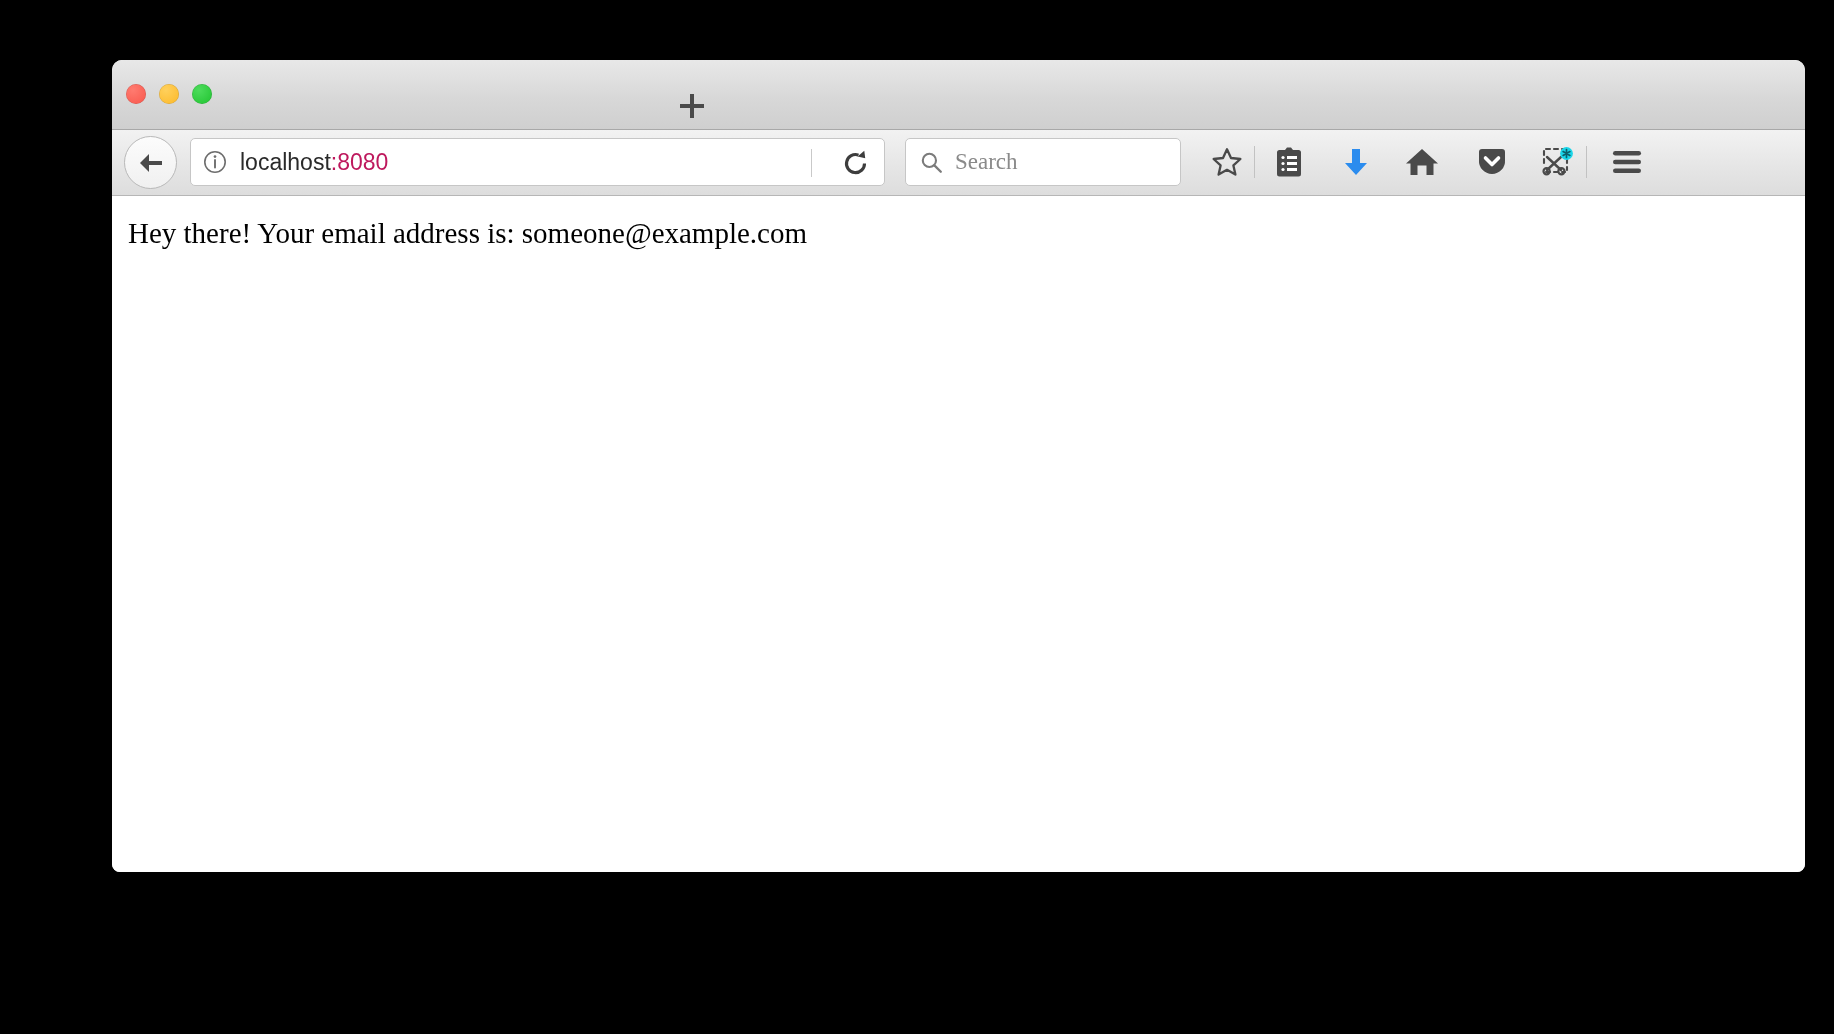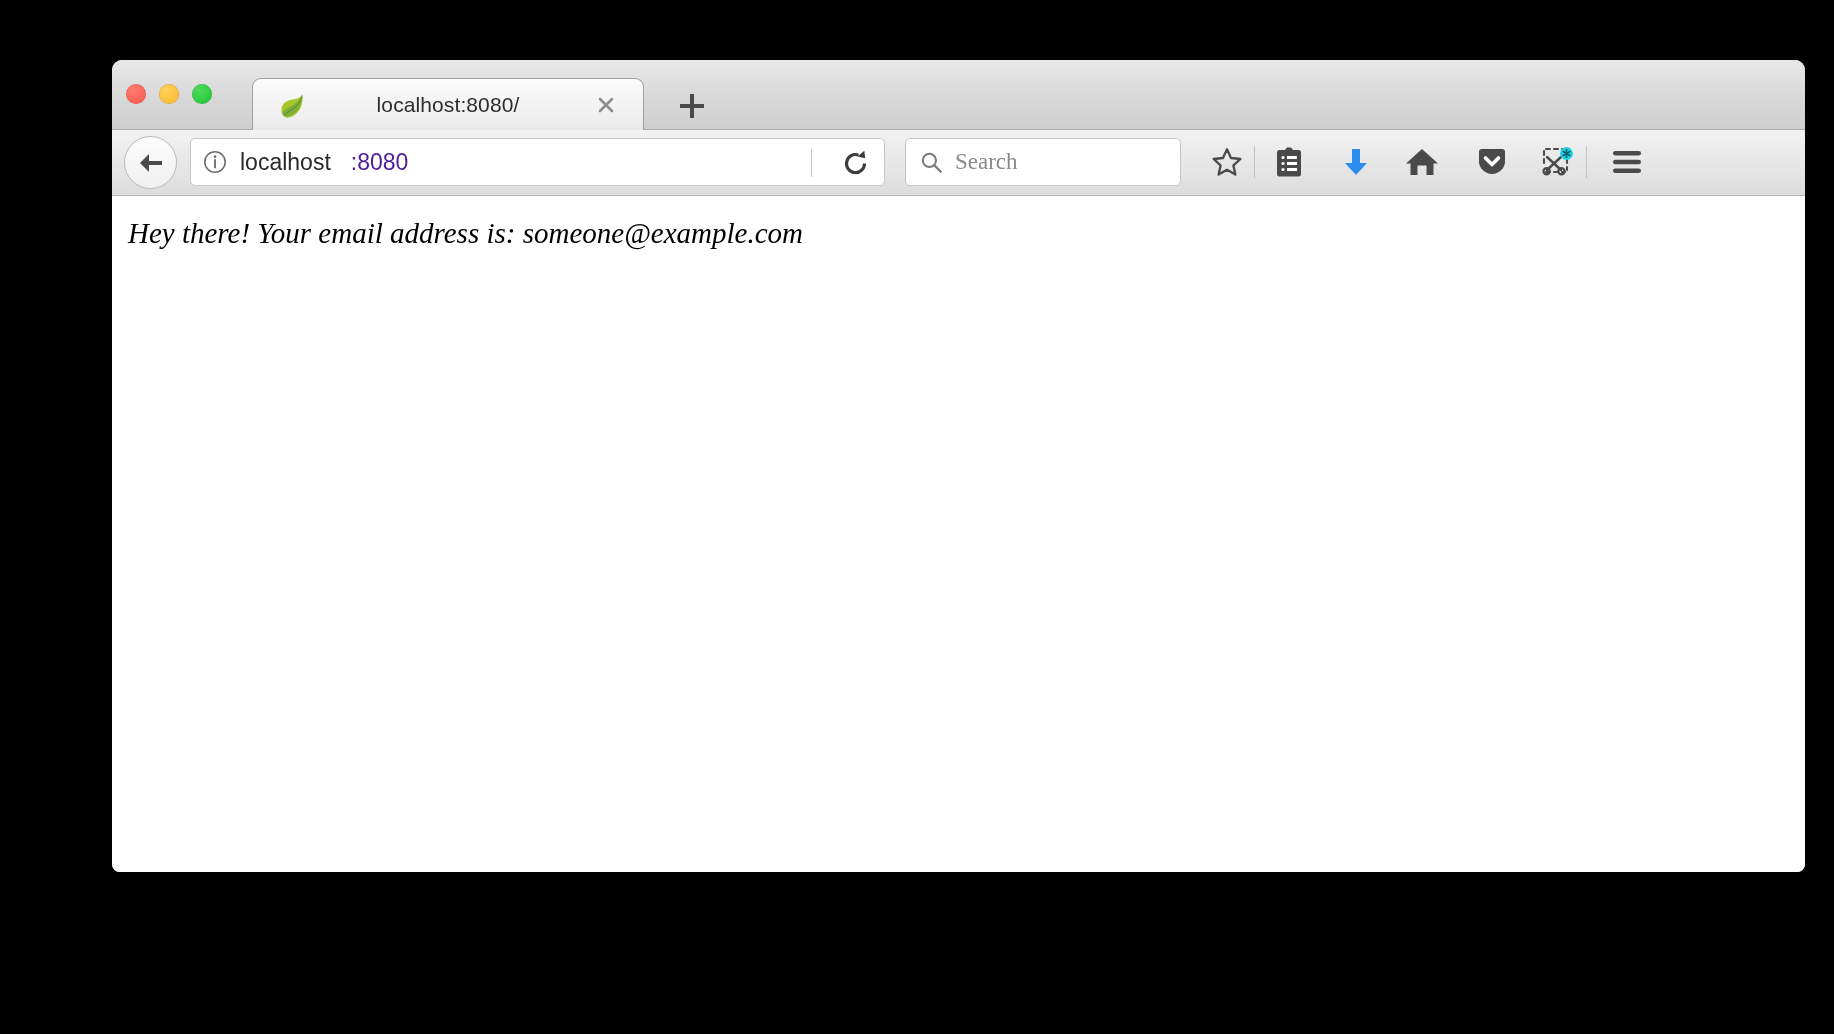--- a/index.html
+++ b/index.html
@@ -143,21 +143,21 @@
     height: 24px;
     flex: 0 0 auto;
   }
   #url-text {
     margin-left: 13px;
     font-size: 23px;
     color: #2a2a2a;
     font-family: "Liberation Sans", sans-serif;
     white-space: nowrap;
   }
-  #url-text .url-suffix { color: #4c1d95; margin-left: 20px; }
+  #url-text .url-suffix { color: #be185d; }
   #url-separator {
     position: absolute;
     right: 72px;
     top: 10px;
     width: 1px;
     height: 28px;
     background: #c9c9c9;
   }
   #reload-button {
     position: absolute;
@@ -218,21 +218,20 @@
     background: #c2c2c2;
   }
   #sep-1 { left: 1142px; }
   #sep-2 { left: 1474px; }
 
   
   #content-area {
     position: relative;
     background: #ffffff;
     height: 676px;
-    font-style: italic;
   }
   #page-text {
     position: absolute;
     left: 16px;
     top: 21px;
     font-family: "Liberation Serif", "DejaVu Serif", serif;
     font-size: 29px;
     color: #000000;
     white-space: nowrap;
   }
@@ -243,34 +242,20 @@
 <div id="browser-window">
 
   <div id="tab-strip">
 
     <div id="traffic-lights">
       <div class="traffic-light tl-close"></div>
       <div class="traffic-light tl-min"></div>
       <div class="traffic-light tl-max"></div>
     </div>
 
-    <div id="active-tab">
-
-      <svg id="tab-favicon" viewBox="0 0 26 26">
-        <path d="M23.5 2.2C19.5 6.8 12.5 5.5 7 8.8 2.6 11.4 1.2 17 3.6 21.6c1.3 2.4 3.9 3.6 6.3 3 5.5-1.3 9.9-5.4 12-10.7 1.6-3.9 2-8 1.6-11.7z" fill="#a8c62b"></path>
-        <path d="M23.5 2.2c-2.9 5.4-7.6 9.6-13.3 11.9-3 1.2-5.6 3.2-7.2 5.9.6 1.5 1.7 2.7 3 3.3 1 .5 2 .6 3 .3 5.5-1.3 9.9-5.4 12-10.7 1.6-3.9 2-8 1.6-11.7z" fill="#7fb03a"></path>
-        <path d="M22.9 3.3c-1.6 6-5.6 11-11.2 13.9-2.5 1.3-4.7 3.1-6.3 5.3" fill="none" stroke="#5d9130" stroke-width="1.2" stroke-linecap="round"></path>
-      </svg>
-
-      <div id="tab-title">localhost:8080/</div>
-
-      <svg id="tab-close" viewBox="0 0 22 22">
-        <path d="M5 5 L17 17 M17 5 L5 17" stroke="#8e8e8e" stroke-width="2.6" stroke-linecap="round"></path>
-      </svg>
-    </div>
 
     <svg id="new-tab-button" viewBox="0 0 40 40">
       <path d="M20 8 V32 M8 20 H32" stroke="#4a4a4a" stroke-width="4" stroke-linecap="butt"></path>
     </svg>
   </div>
 
   <div id="nav-toolbar">
 
     <div id="back-button">
       <svg width="30" height="30" viewBox="0 0 30 30">

